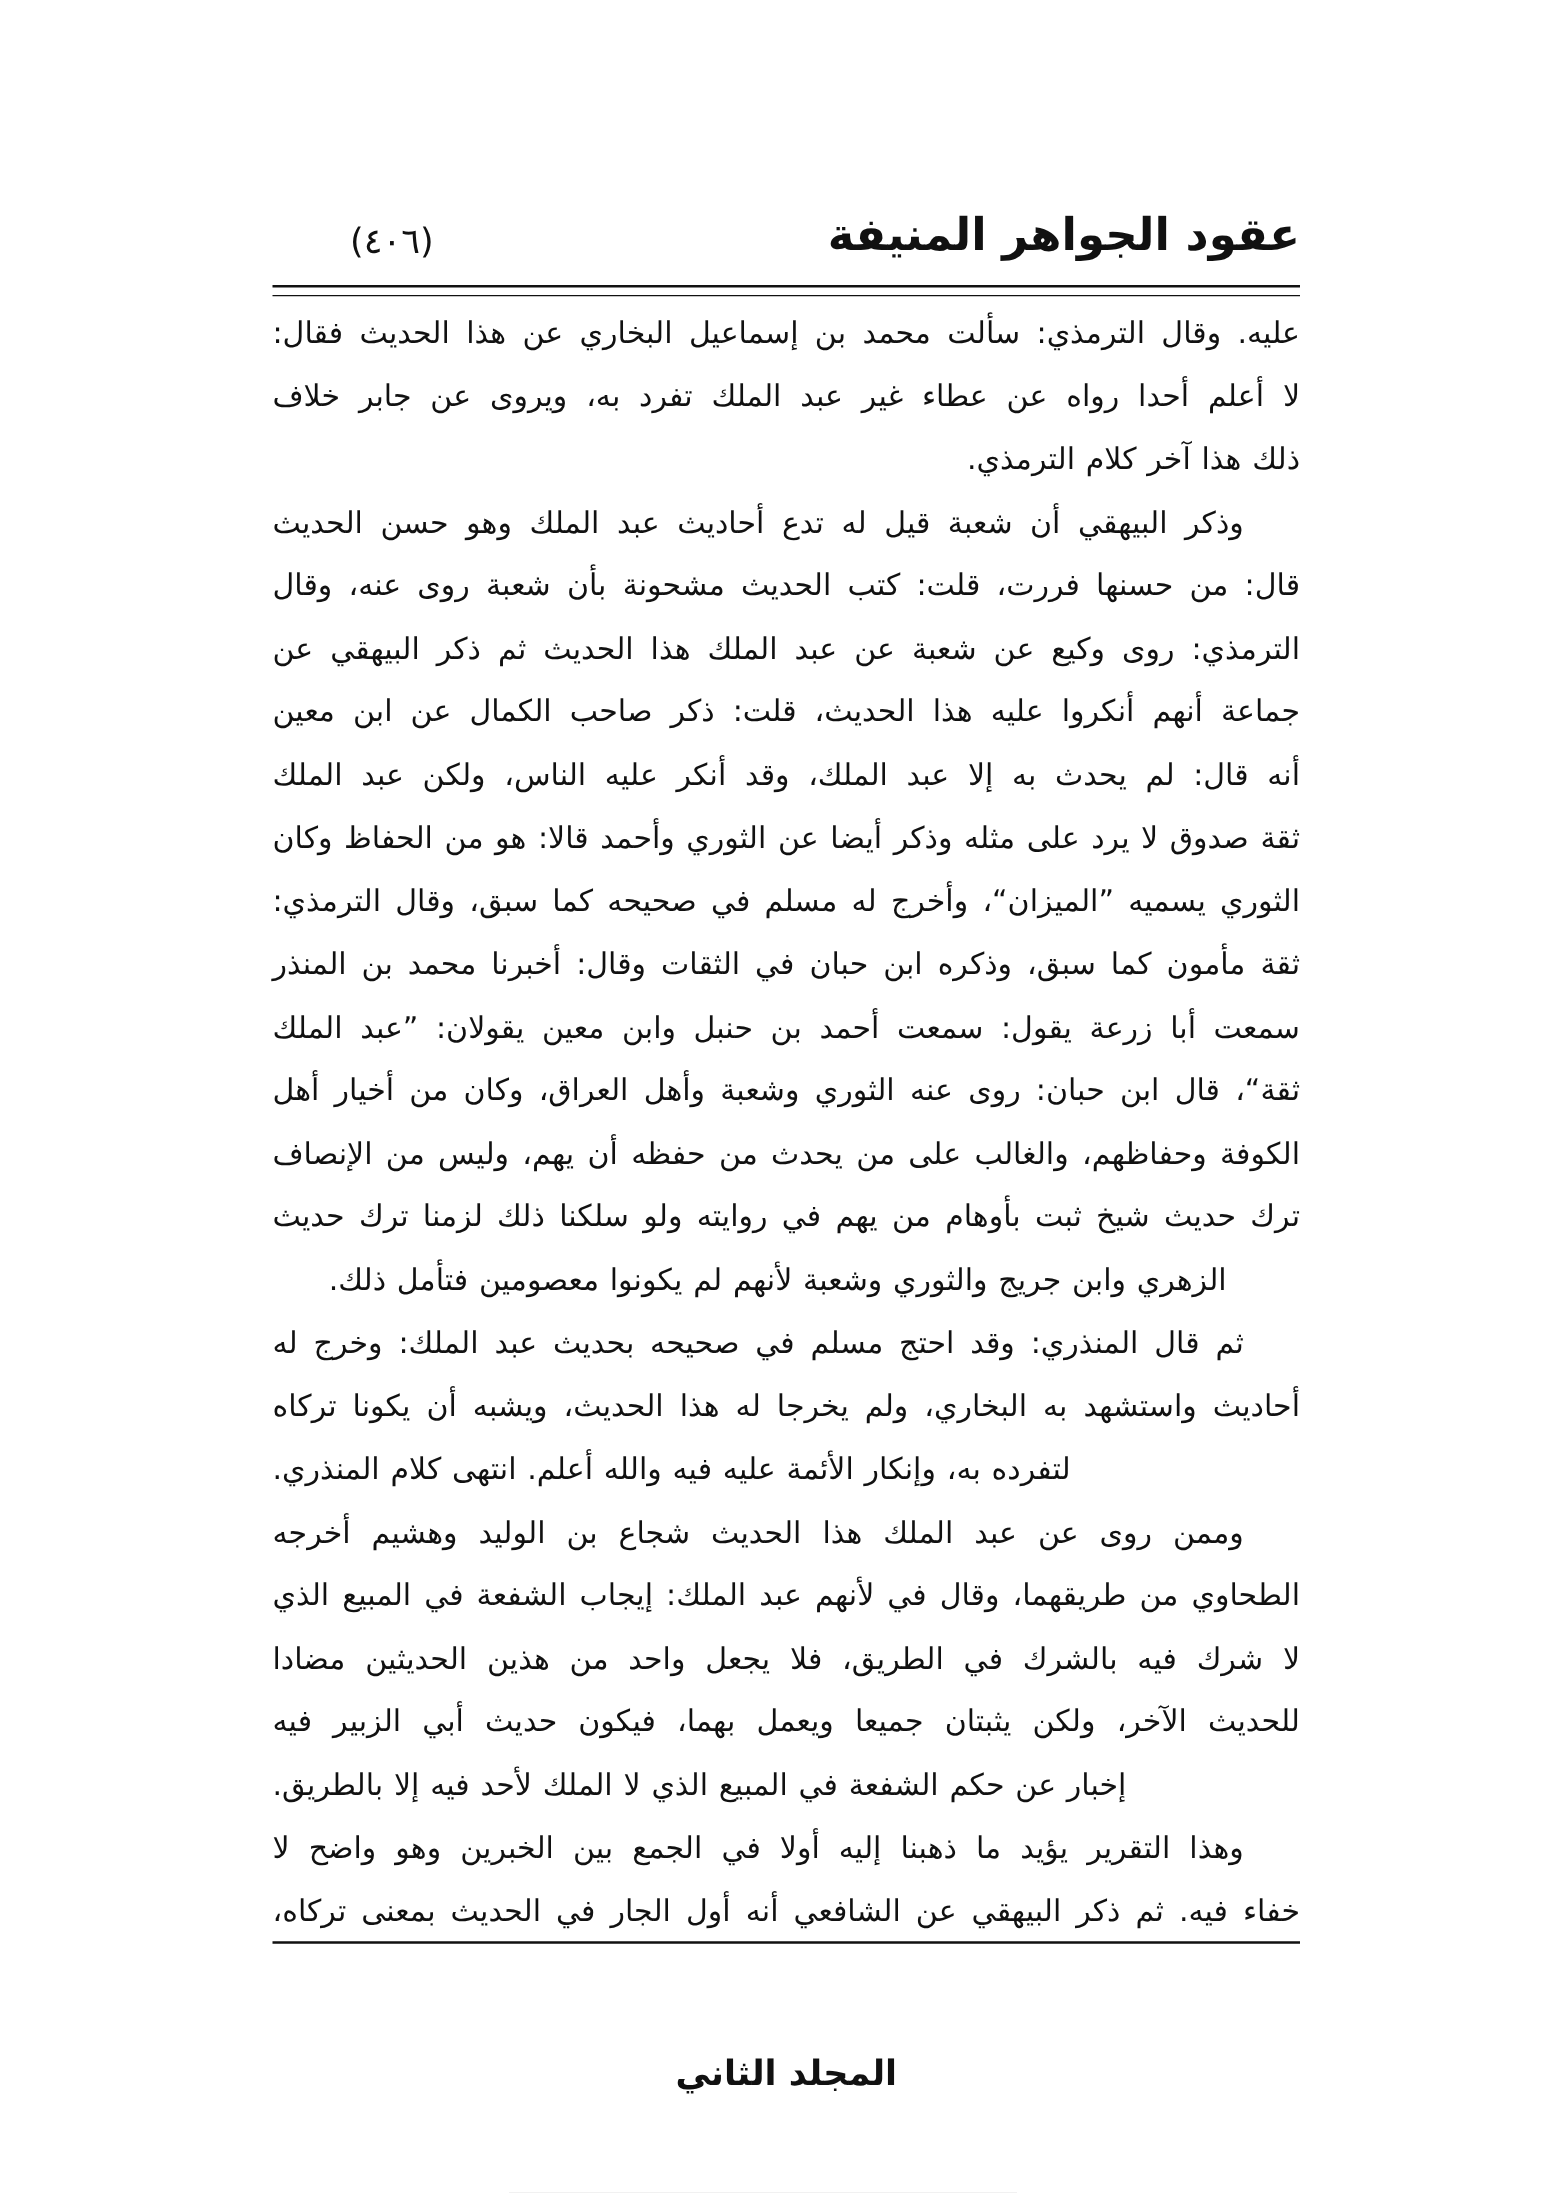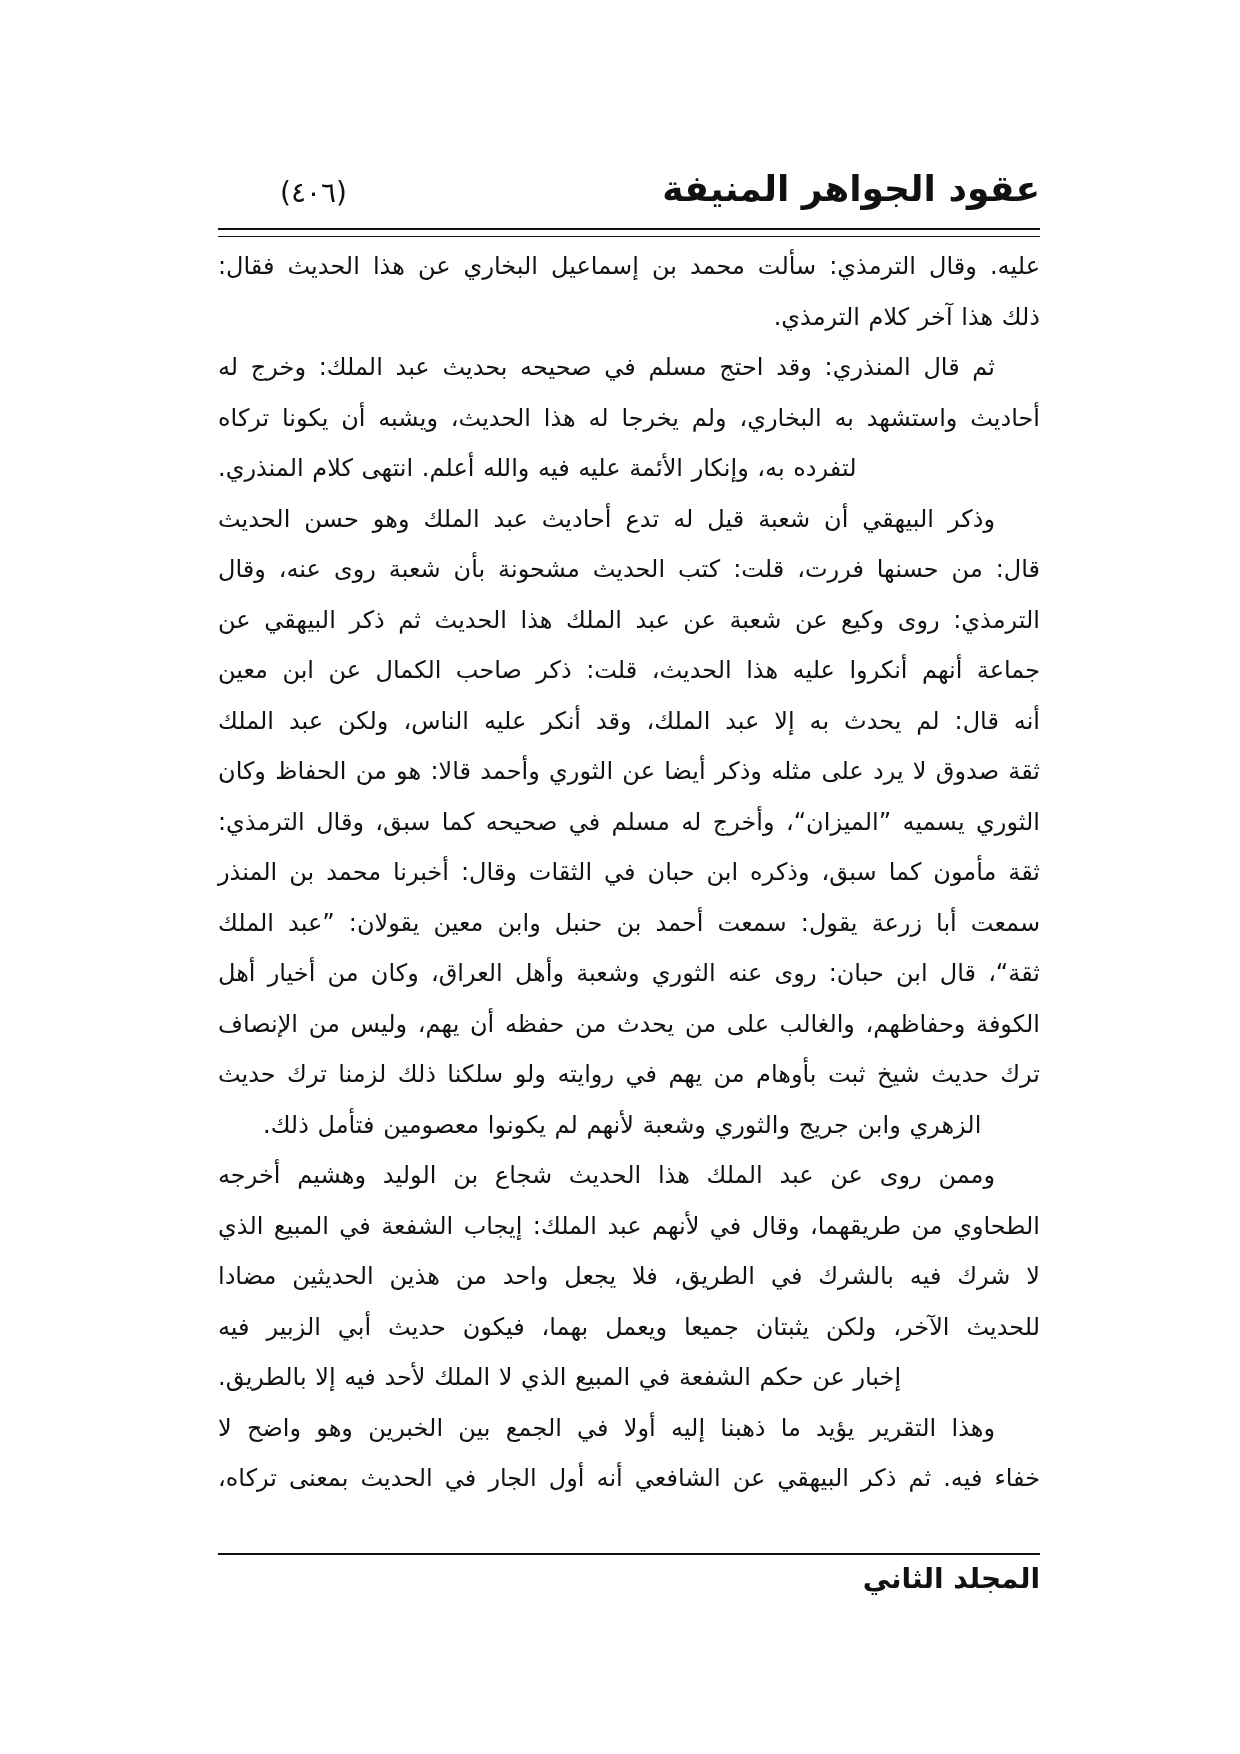--- a/index.html
+++ b/index.html
@@ -58,21 +58,22 @@
   .end-left  { text-align-last: left; }
   .end-left-sm { text-align-last: left; padding-left: 45px; }
   .end-right-ind { text-align-last: right; padding-left: 171px; }
   .footer-rule {
     position: absolute;
     top: 1553px; left: 218px; width: 822px;
     border-top: 2px solid #111;
   }
   .footer-text {
     position: absolute;
-    top: 1562px; left: 218px; width: 822px;
+    top: 1642px; left: 218px; width: 822px;
+    text-align: center;
     font-weight: bold;
     font-size: 28px;
     direction: rtl;
   }
 </style>
 </head>
 <body>
 
 <div class="page">
 
@@ -80,43 +81,44 @@
     <span class="book-title">عقود الجواهر المنيفة</span>
     <span class="page-number">(٤٠٦)</span>
   </div>
 
   <div class="rule-double"></div>
 
   <div class="body-text">
 
     <div class="paragraph">
       <div class="line">عليه. وقال الترمذي: سألت محمد بن إسماعيل البخاري عن هذا الحديث فقال:</div>
+      <div class="line">لا أعلم أحدا رواه عن عطاء غير عبد الملك تفرد به، ويروى عن جابر خلاف</div>
       <div class="line end-right-ind">ذلك هذا آخر كلام الترمذي.</div>
-    </div>
-
-    <div class="paragraph">
-      <div class="line indent">ثم قال المنذري: وقد احتج مسلم في صحيحه بحديث عبد الملك: وخرج له</div>
-      <div class="line">أحاديث واستشهد به البخاري، ولم يخرجا له هذا الحديث، ويشبه أن يكونا تركاه</div>
-      <div class="line end-left">لتفرده به، وإنكار الأئمة عليه فيه والله أعلم. انتهى كلام المنذري.</div>
     </div>
 
     <div class="paragraph">
       <div class="line indent">وذكر البيهقي أن شعبة قيل له تدع أحاديث عبد الملك وهو حسن الحديث</div>
       <div class="line">قال: من حسنها فررت، قلت: كتب الحديث مشحونة بأن شعبة روى عنه، وقال</div>
       <div class="line">الترمذي: روى وكيع عن شعبة عن عبد الملك هذا الحديث ثم ذكر البيهقي عن</div>
       <div class="line">جماعة أنهم أنكروا عليه هذا الحديث، قلت: ذكر صاحب الكمال عن ابن معين</div>
       <div class="line">أنه قال: لم يحدث به إلا عبد الملك، وقد أنكر عليه الناس، ولكن عبد الملك</div>
       <div class="line">ثقة صدوق لا يرد على مثله وذكر أيضا عن الثوري وأحمد قالا: هو من الحفاظ وكان</div>
       <div class="line">الثوري يسميه ”الميزان“، وأخرج له مسلم في صحيحه كما سبق، وقال الترمذي:</div>
       <div class="line">ثقة مأمون كما سبق، وذكره ابن حبان في الثقات وقال: أخبرنا محمد بن المنذر</div>
       <div class="line">سمعت أبا زرعة يقول: سمعت أحمد بن حنبل وابن معين يقولان: ”عبد الملك</div>
       <div class="line">ثقة“، قال ابن حبان: روى عنه الثوري وشعبة وأهل العراق، وكان من أخيار أهل</div>
       <div class="line">الكوفة وحفاظهم، والغالب على من يحدث من حفظه أن يهم، وليس من الإنصاف</div>
       <div class="line">ترك حديث شيخ ثبت بأوهام من يهم في روايته ولو سلكنا ذلك لزمنا ترك حديث</div>
       <div class="line end-left-sm">الزهري وابن جريج والثوري وشعبة لأنهم لم يكونوا معصومين فتأمل ذلك.</div>
+    </div>
+
+    <div class="paragraph">
+      <div class="line indent">ثم قال المنذري: وقد احتج مسلم في صحيحه بحديث عبد الملك: وخرج له</div>
+      <div class="line">أحاديث واستشهد به البخاري، ولم يخرجا له هذا الحديث، ويشبه أن يكونا تركاه</div>
+      <div class="line end-left">لتفرده به، وإنكار الأئمة عليه فيه والله أعلم. انتهى كلام المنذري.</div>
     </div>
 
     <div class="paragraph">
       <div class="line indent">وممن روى عن عبد الملك هذا الحديث شجاع بن الوليد وهشيم أخرجه</div>
       <div class="line">الطحاوي من طريقهما، وقال في لأنهم عبد الملك: إيجاب الشفعة في المبيع الذي</div>
       <div class="line">لا شرك فيه بالشرك في الطريق، فلا يجعل واحد من هذين الحديثين مضادا</div>
       <div class="line">للحديث الآخر، ولكن يثبتان جميعا ويعمل بهما، فيكون حديث أبي الزبير فيه</div>
       <div class="line end-left">إخبار عن حكم الشفعة في المبيع الذي لا الملك لأحد فيه إلا بالطريق.</div>
     </div>
 

